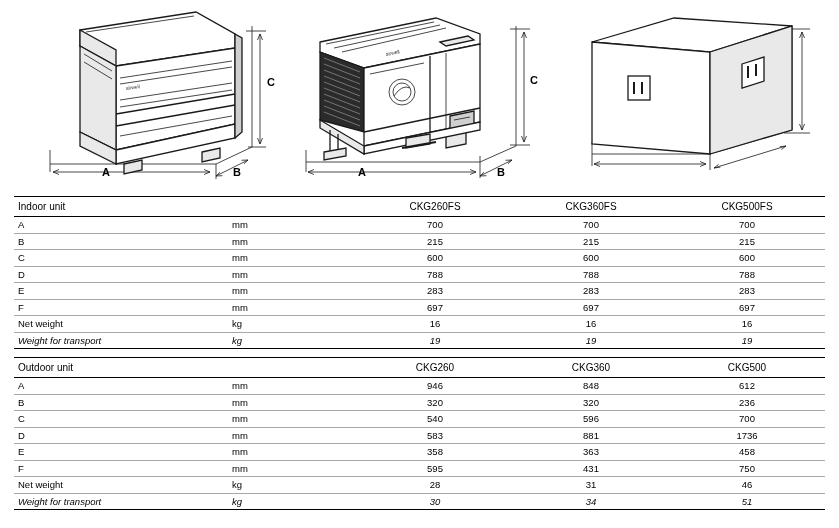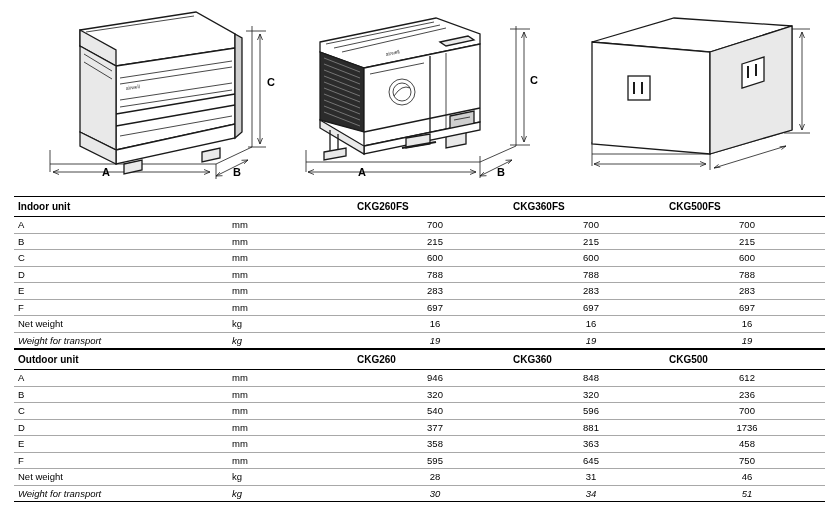--- a/index.html
+++ b/index.html
@@ -45,47 +45,47 @@
     top: 196px;
     left: 14px;
     width: 811px;
   }
   table {
     width: 811px;
     border-collapse: collapse;
     font-size: 9.5px;
     font-family: "Liberation Sans", sans-serif;
   }
-  table + table { margin-top: 0; }
+  table + table { margin-top: 8px; }
   td, th {
     padding: 0;
     height: 15.5px;
     line-height: 15.5px;
     border-bottom: 0.8px solid #a8a8a8;
     font-weight: normal;
     white-space: nowrap;
   }
   thead th {
-    font-weight: bold;
+    font-weight: normal;
     font-size: 10px;
     border-top: 1.6px solid #000;
     border-bottom: 1.6px solid #000;
     height: 19px;
     line-height: 19px;
   }
   tbody tr:last-child td {
     border-bottom: 1.6px solid #000;
     font-style: italic;
   }
   .c-name  { width: 218px; text-align: left;  padding-left: 4px; }
   .c-unit  { width: 125px; text-align: left; }
   .c-v1    { width: 156px; text-align: center; }
   .c-v2    { width: 156px; text-align: center; }
   .c-v3    { width: 156px; text-align: center; }
-  thead .c-v1, thead .c-v2, thead .c-v3 { text-align: left; }
+  thead .c-v1, thead .c-v2, thead .c-v3 { text-align: center; }
   .thin{ stroke: #1a1a1a; fill: none; stroke-width: .8; }
   .med { stroke: #1a1a1a; fill: none; stroke-width: 1.3; }
   .thick{ stroke: #1a1a1a; fill: none; stroke-width: 2; }
   .fillw { fill: #ffffff; }
   .fillg { fill: #e9e9e9; }
   .fillgd{ fill: #cfcfcf; }
   .filldk{ fill: #2b2b2b; }
   .brandtxt { font-size: 5px; font-family: "Liberation Sans", sans-serif; fill: #333; }
 </style>
 </head>
@@ -346,36 +346,36 @@
         <tr>
           <td class="c-name">C</td>
           <td class="c-unit">mm</td>
           <td class="c-v1">540</td>
           <td class="c-v2">596</td>
           <td class="c-v3">700</td>
         </tr>
         <tr>
           <td class="c-name">D</td>
           <td class="c-unit">mm</td>
-          <td class="c-v1">377</td>
+          <td class="c-v1">583</td>
           <td class="c-v2">881</td>
           <td class="c-v3">1736</td>
         </tr>
         <tr>
           <td class="c-name">E</td>
           <td class="c-unit">mm</td>
           <td class="c-v1">358</td>
           <td class="c-v2">363</td>
           <td class="c-v3">458</td>
         </tr>
         <tr>
           <td class="c-name">F</td>
           <td class="c-unit">mm</td>
           <td class="c-v1">595</td>
-          <td class="c-v2">645</td>
+          <td class="c-v2">431</td>
           <td class="c-v3">750</td>
         </tr>
         <tr>
           <td class="c-name">Net weight</td>
           <td class="c-unit">kg</td>
           <td class="c-v1">28</td>
           <td class="c-v2">31</td>
           <td class="c-v3">46</td>
         </tr>
         <tr>

